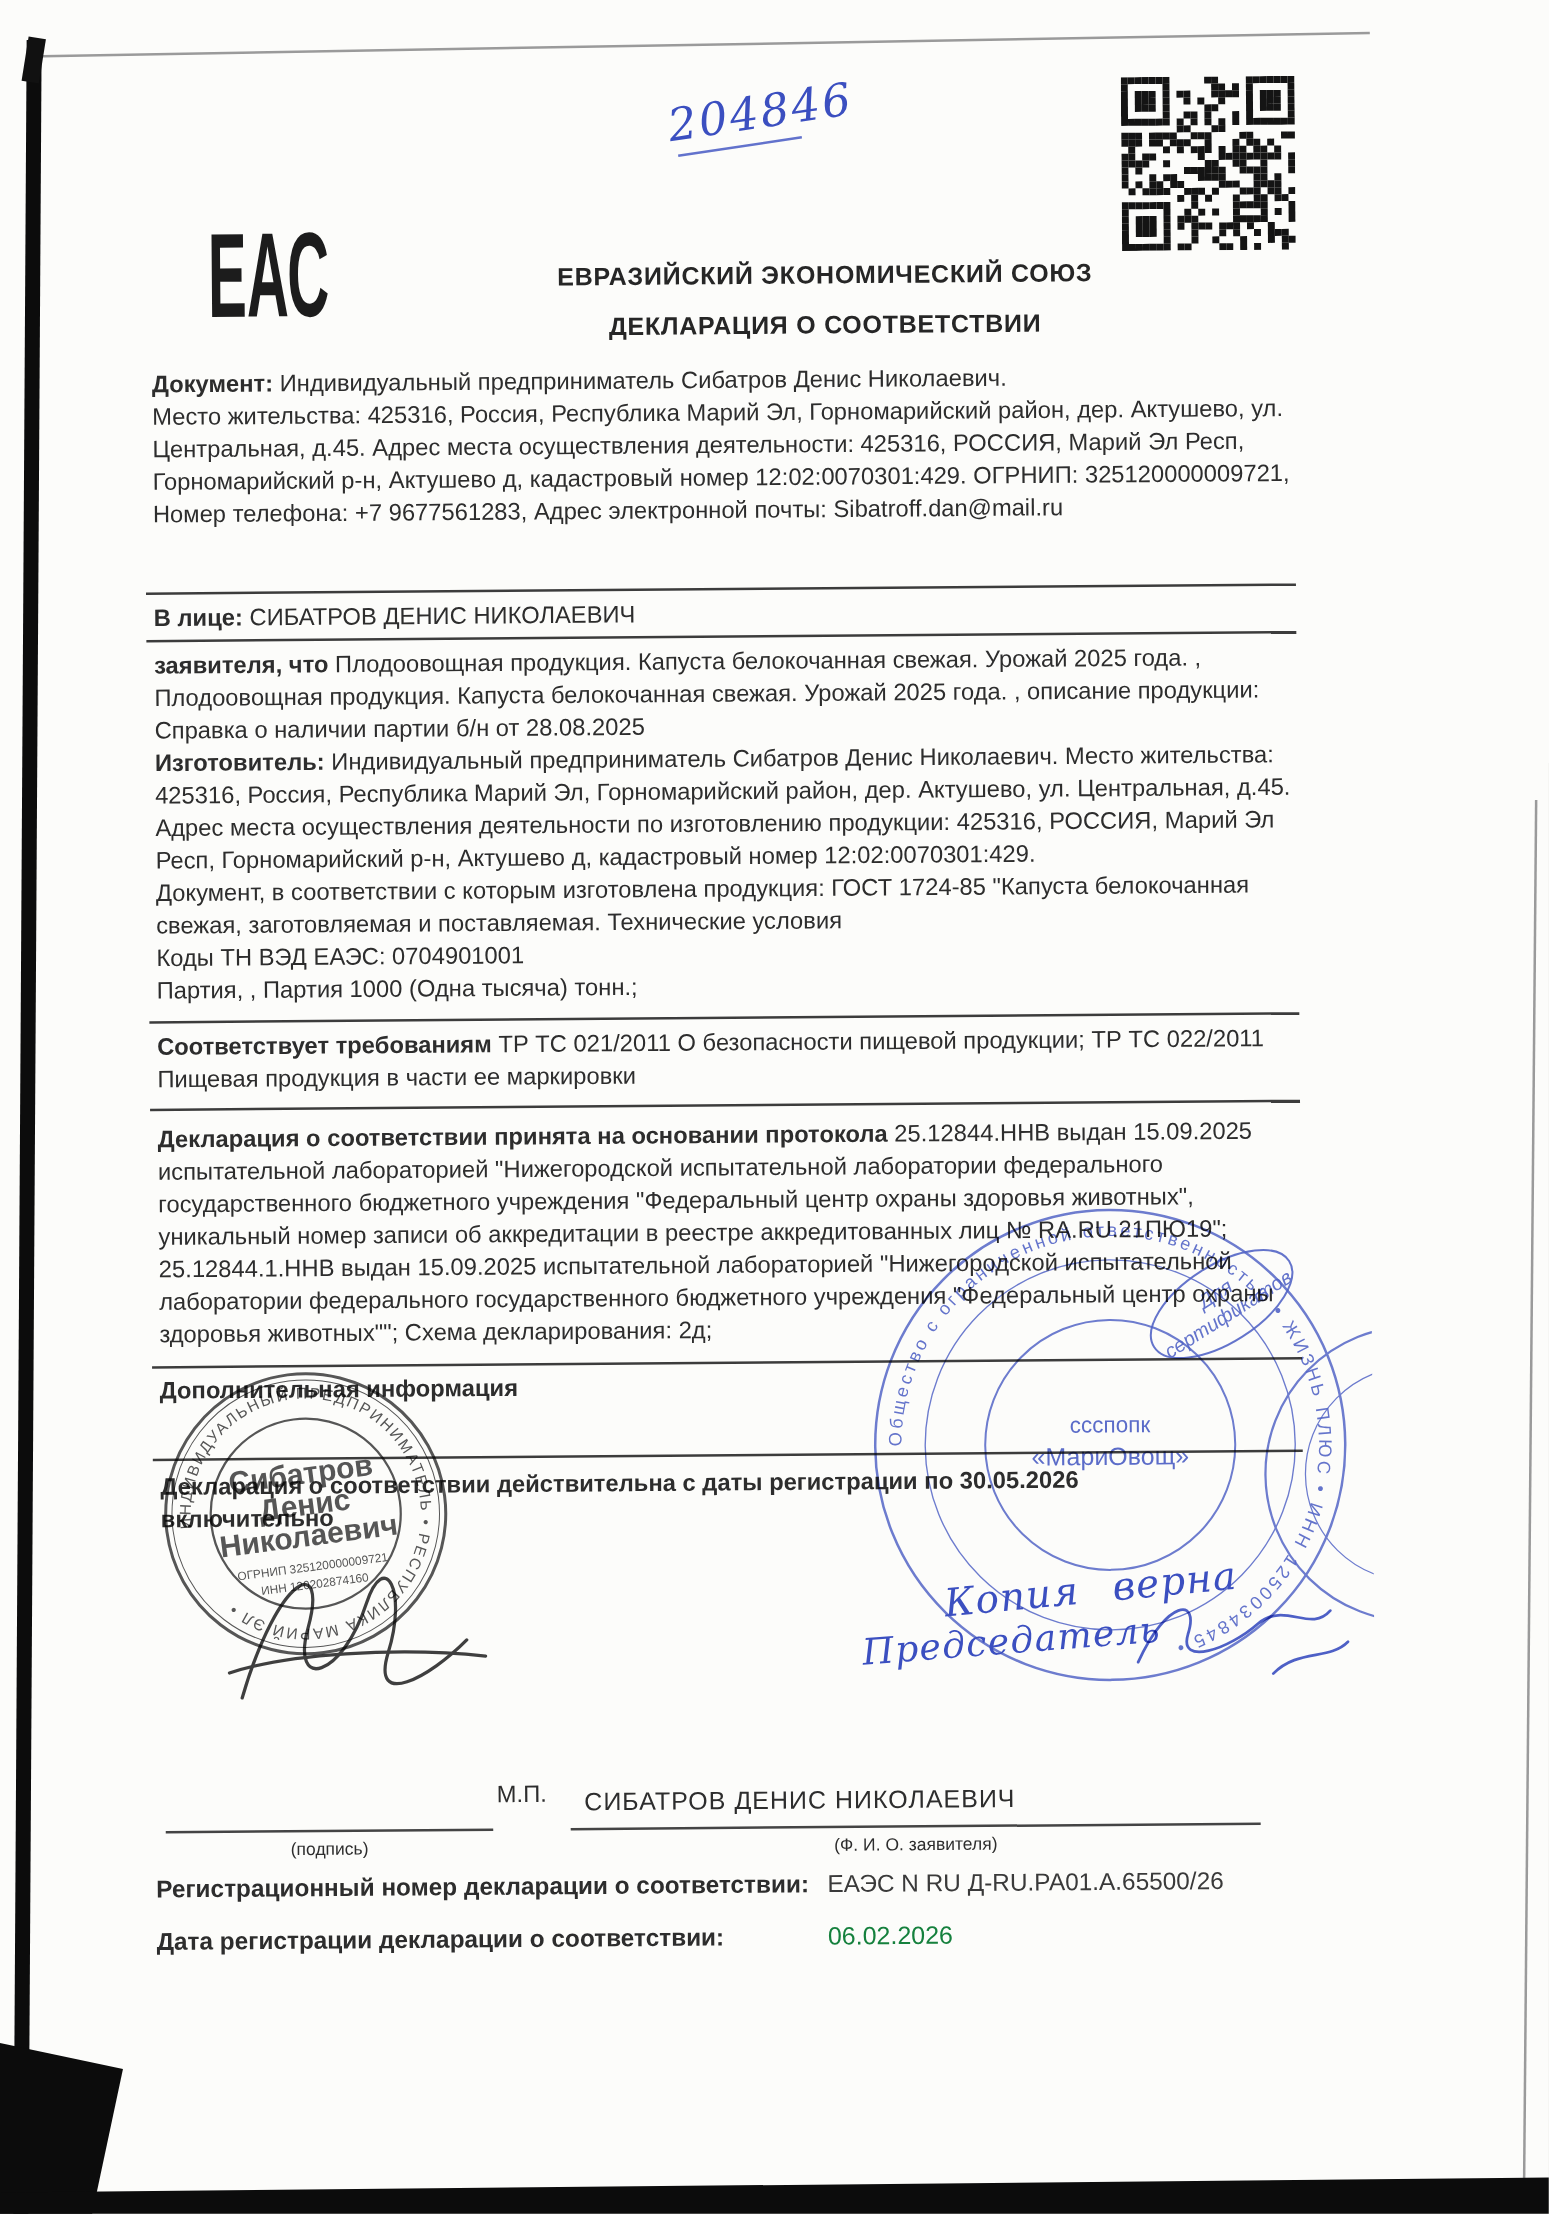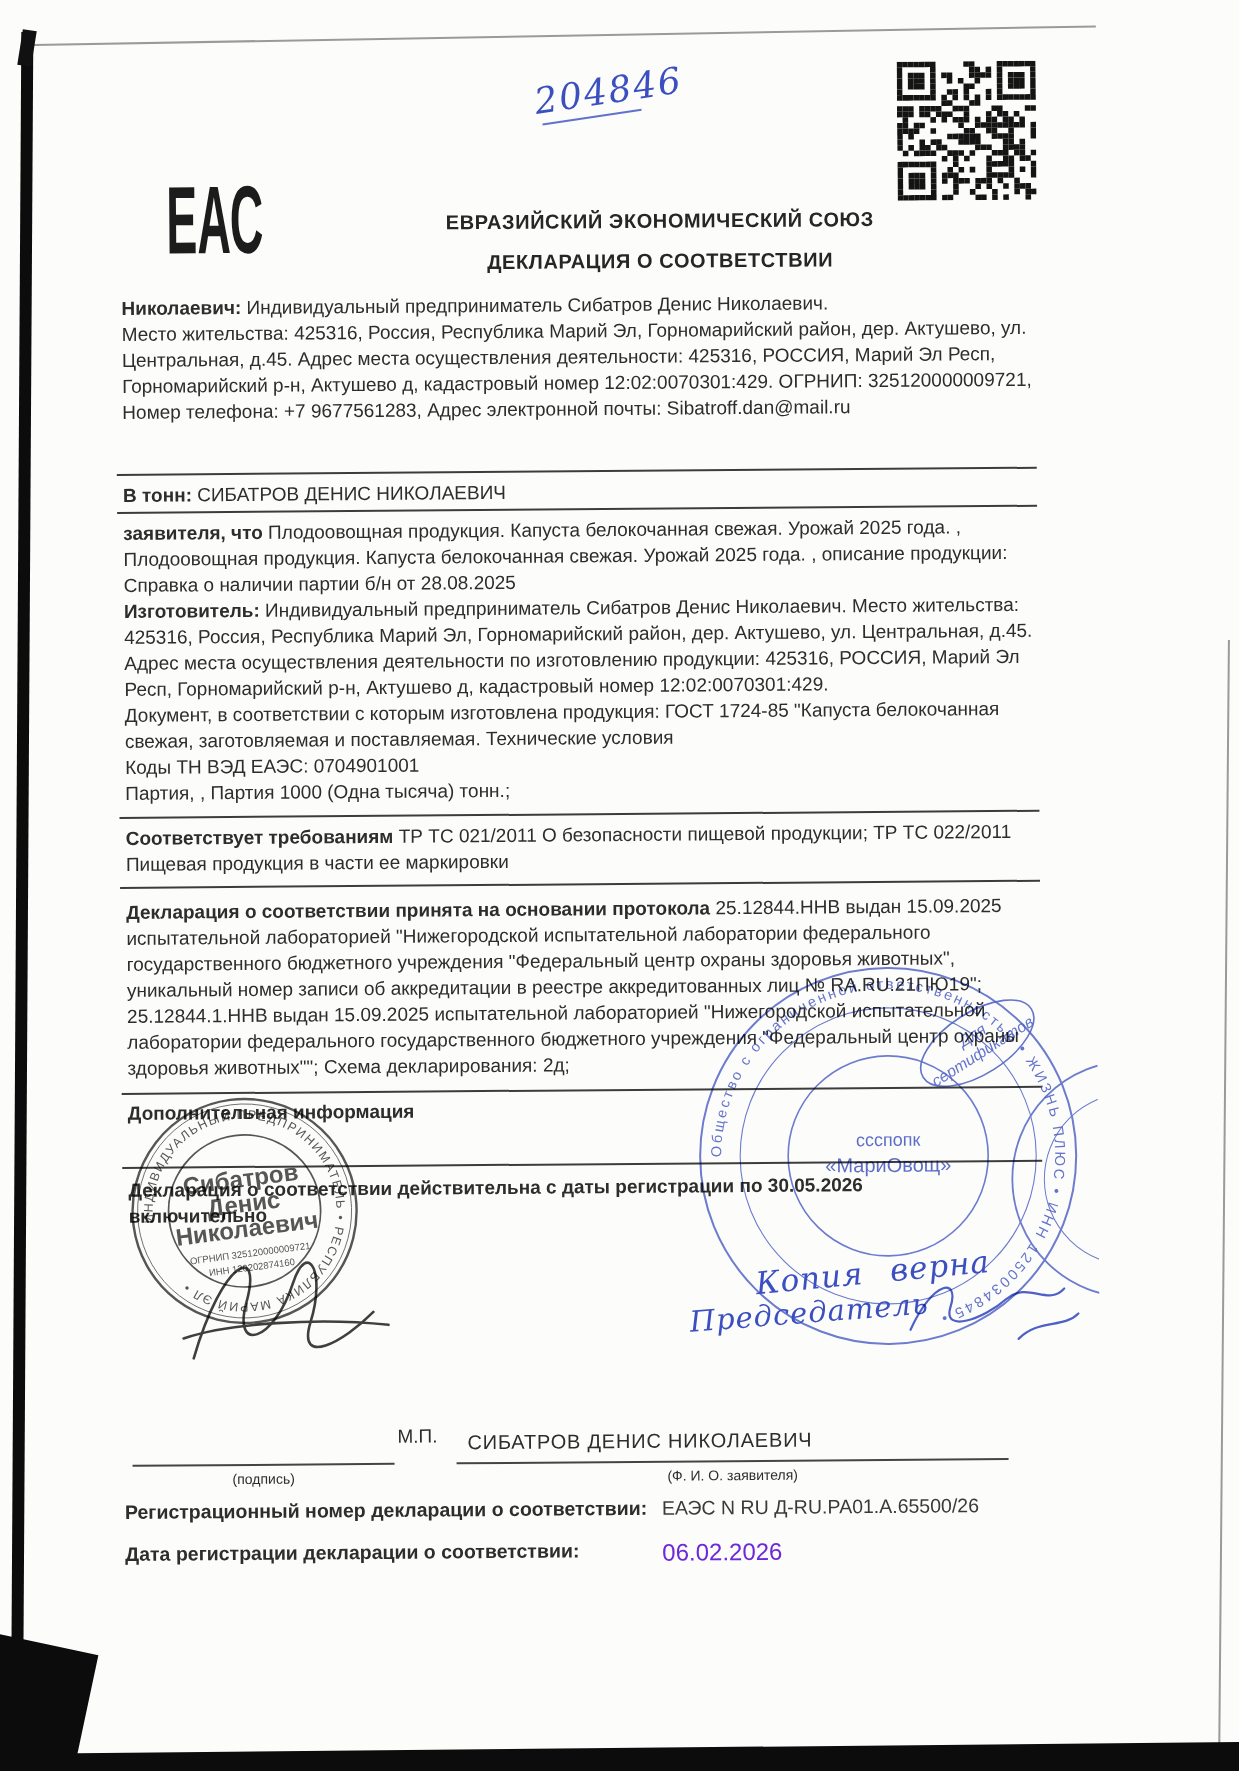--- a/index.html
+++ b/index.html
@@ -58,21 +58,21 @@
   
   .mp { position:absolute; left:393px; top:1424px; font-size:19px; }
   .fio-name { position:absolute; left:463px; top:1430px; font-size:20px; letter-spacing:0.8px; }
   .line-sign { position:absolute; left:128px; top:1461px; width:262px; height:2px; background:#444; }
   .line-fio { position:absolute; left:452px; top:1461px; width:552px; height:2px; background:#444; }
   .cap-sign { position:absolute; left:128px; top:1468px; width:262px; text-align:center; font-size:14px; }
   .cap-fio { position:absolute; left:452px; top:1468px; width:552px; text-align:center; font-size:14px; }
   .reg-num-label { position:absolute; left:120px; top:1497px; font-size:19.5px; font-weight:bold; }
   .reg-num-value { position:absolute; left:657px; top:1497px; font-size:19.5px; color:#3a3a3a; }
   .reg-date-label { position:absolute; left:120px; top:1539px; font-size:19.5px; font-weight:bold; }
-  .reg-date-value { position:absolute; left:657px; top:1539px; font-size:24px; color:#6d28d9; }
+  .reg-date-value { position:absolute; left:657px; top:1539px; font-size:20px; color:#15803d; }
 
   svg text { font-family:"Liberation Sans",sans-serif; }
 </style>
 </head>
 <body>
 
 <div class="page">
 
   <div class="line-top"></div>
   <div class="line-right"></div>
@@ -399,29 +399,29 @@
     <svg class="eac" viewBox="0 0 100 112" width="100" height="112">
       <text x="50" y="94" text-anchor="middle" textLength="97" lengthAdjust="spacingAndGlyphs" class="eac-text">ЕАС</text>
     </svg>
 
     <div class="titles">
       <div class="title">ЕВРАЗИЙСКИЙ ЭКОНОМИЧЕСКИЙ СОЮЗ</div>
       <div class="title title2">ДЕКЛАРАЦИЯ О СООТВЕТСТВИИ</div>
     </div>
 
     <div class="para applicant-block">
-      <span class="lead">Николаевич:</span>
+      <span class="lead">Документ:</span>
       <span>Индивидуальный предприниматель Сибатров Денис Николаевич.</span>
       <div>Место жительства: 425316, Россия, Республика Марий Эл, Горномарийский район, дер. Актушево, ул. Центральная, д.45. Адрес места осуществления деятельности: 425316, РОССИЯ, Марий Эл Респ, Горномарийский р-н, Актушево д, кадастровый номер 12:02:0070301:429. ОГРНИП: 325120000009721, Номер телефона: +7 9677561283, Адрес электронной почты: Sibatroff.dan@mail.ru</div>
     </div>
 
     <div class="rule rule-a"></div>
 
     <div class="para vlice">
-      <span class="lead">В тонн:</span>
+      <span class="lead">В лице:</span>
       <span>СИБАТРОВ ДЕНИС НИКОЛАЕВИЧ</span>
     </div>
 
     <div class="rule rule-b"></div>
 
     <div class="body-flow">
       <p class="para">
         <span class="lead">заявителя, что</span>
         <span>Плодоовощная продукция. Капуста белокочанная свежая. Урожай 2025 года. , Плодоовощная продукция. Капуста белокочанная свежая. Урожай 2025 года. , описание продукции: Справка о наличии партии б/н от 28.08.2025</span>
       </p>

